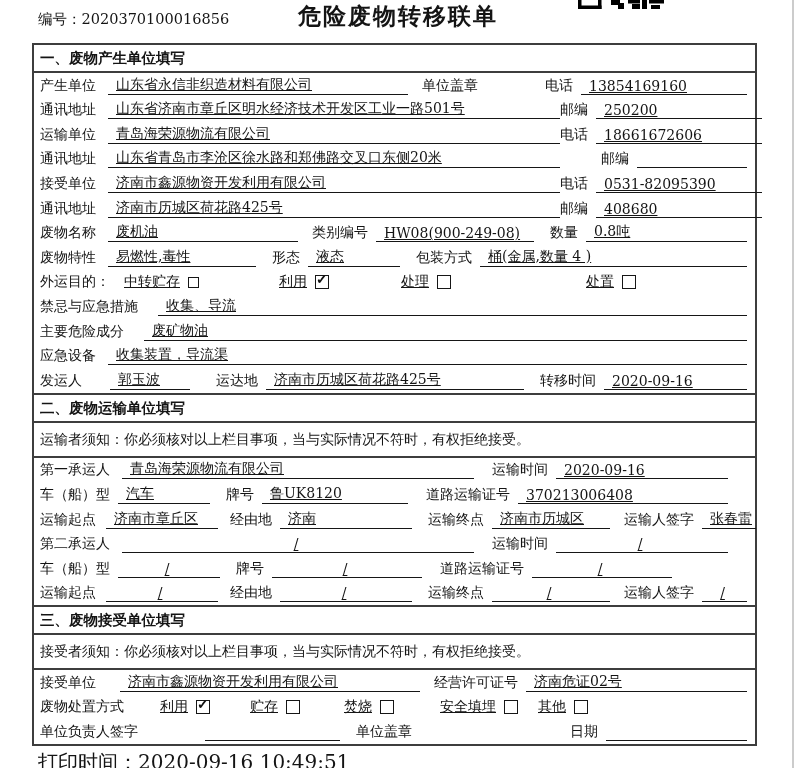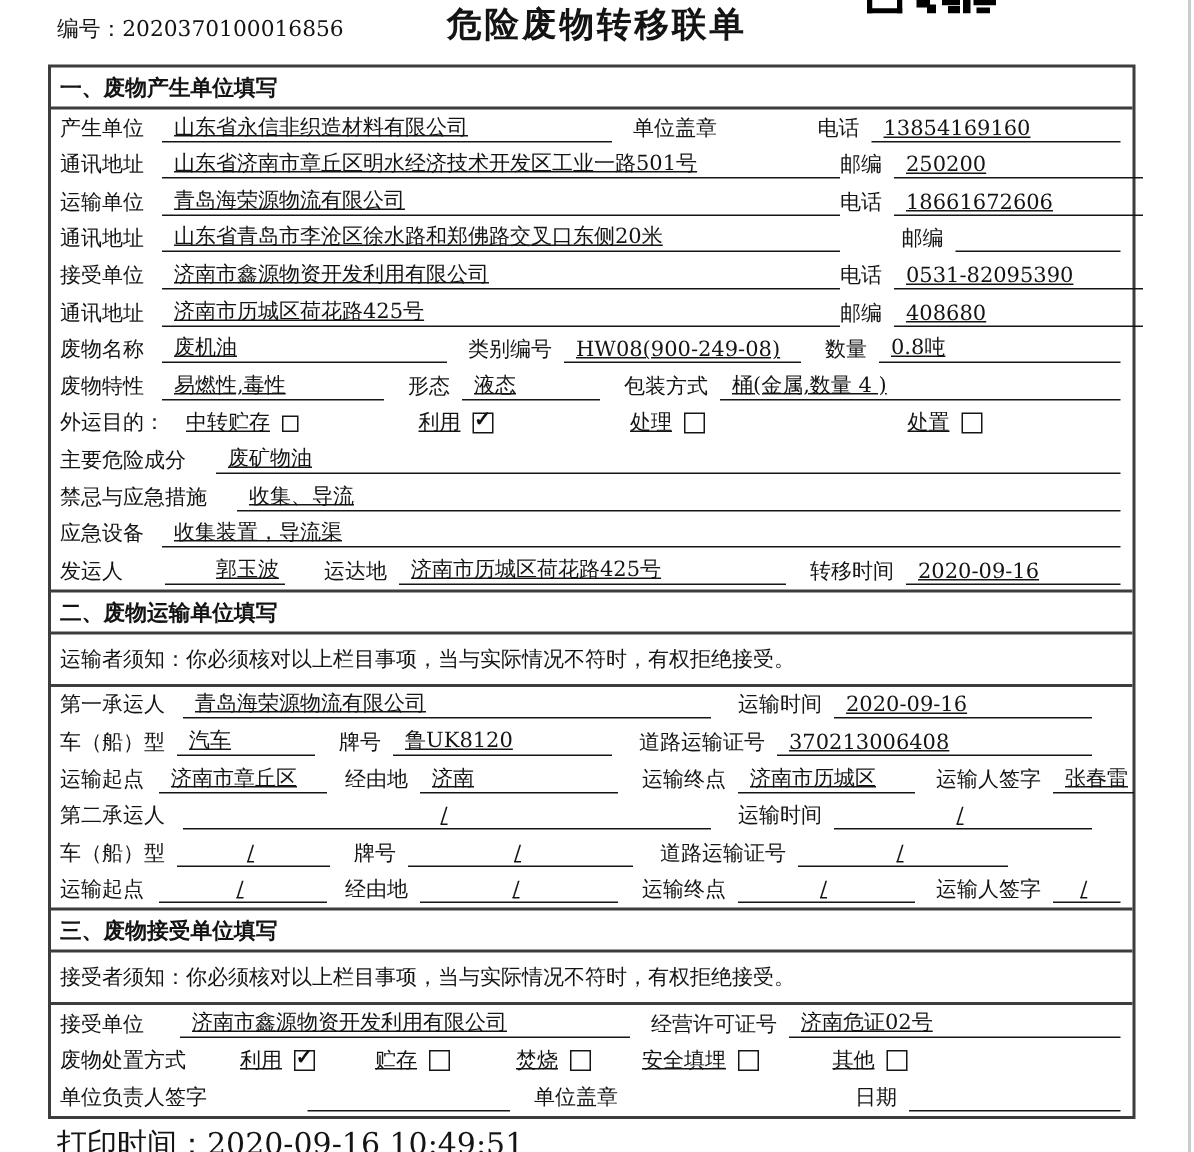--- a/index.html
+++ b/index.html
@@ -122,48 +122,48 @@
     <div class="row">
       <span class="lbl">外运目的：</span>
       <span class="opt" style="margin-left:6px">
         <span>中转贮存</span>
         <span class="cb small"></span>
       </span>
       <span class="opt" style="margin-left:80px">
         <span>利用</span>
         <span class="cb checked"></span>
       </span>
-      <span class="opt" style="margin-left:91px">
+      <span class="opt" style="margin-left:72px">
         <span>处理</span>
         <span class="cb"></span>
       </span>
       <span class="opt" style="margin-left:135px">
         <span>处置</span>
         <span class="cb"></span>
       </span>
     </div>
 
     <div class="row">
+      <span class="lbl" style="width:110px">禁忌与应急措施</span>
+      <span class="ul grow">收集、导流</span>
+    </div>
+
+    <div class="row">
       <span class="lbl" style="width:96px">主要危险成分</span>
       <span class="ul grow">废矿物油</span>
     </div>
 
     <div class="row">
-      <span class="lbl" style="width:110px">禁忌与应急措施</span>
-      <span class="ul grow">收集、导流</span>
-    </div>
-
-    <div class="row">
       <span class="lbl" style="width:60px">应急设备</span>
       <span class="ul grow">收集装置，导流渠</span>
     </div>
 
     <div class="row">
       <span class="lbl" style="width:62px">发运人</span>
-      <span class="ul" style="width:80px;text-align:right">郭玉波</span>
+      <span class="ul" style="width:80px;text-align:left">郭玉波</span>
       <span class="lbl" style="padding-left:26px">运达地</span>
       <span class="ul" style="width:258px">济南市历城区荷花路425号</span>
       <span class="lbl" style="padding-left:16px">转移时间</span>
       <span class="ul grow">2020-09-16</span>
     </div>
 
     <div class="sec-head mid">二、废物运输单位填写</div>
     <div class="notice">运输者须知：你必须核对以上栏目事项，当与实际情况不符时，有权拒绝接受。</div>
 
     <div class="row">
@@ -238,25 +238,25 @@
         <span class="cb checked"></span>
       </span>
       <span class="opt" style="margin-left:40px">
         <span>贮存</span>
         <span class="cb"></span>
       </span>
       <span class="opt" style="margin-left:44px">
         <span>焚烧</span>
         <span class="cb"></span>
       </span>
-      <span class="opt" style="margin-left:34px">
+      <span class="opt" style="margin-left:46px">
         <span>安全填埋</span>
         <span class="cb"></span>
       </span>
-      <span class="opt" style="margin-left:49px">
+      <span class="opt" style="margin-left:20px">
         <span>其他</span>
         <span class="cb"></span>
       </span>
     </div>
 
     <div class="row">
       <span class="lbl" style="width:112px">单位负责人签字</span>
       <span class="ul" style="width:135px;margin-left:45px"></span>
       <span class="lbl" style="padding-left:16px">单位盖章</span>
       <span class="lbl" style="margin-left:150px">日期</span>

